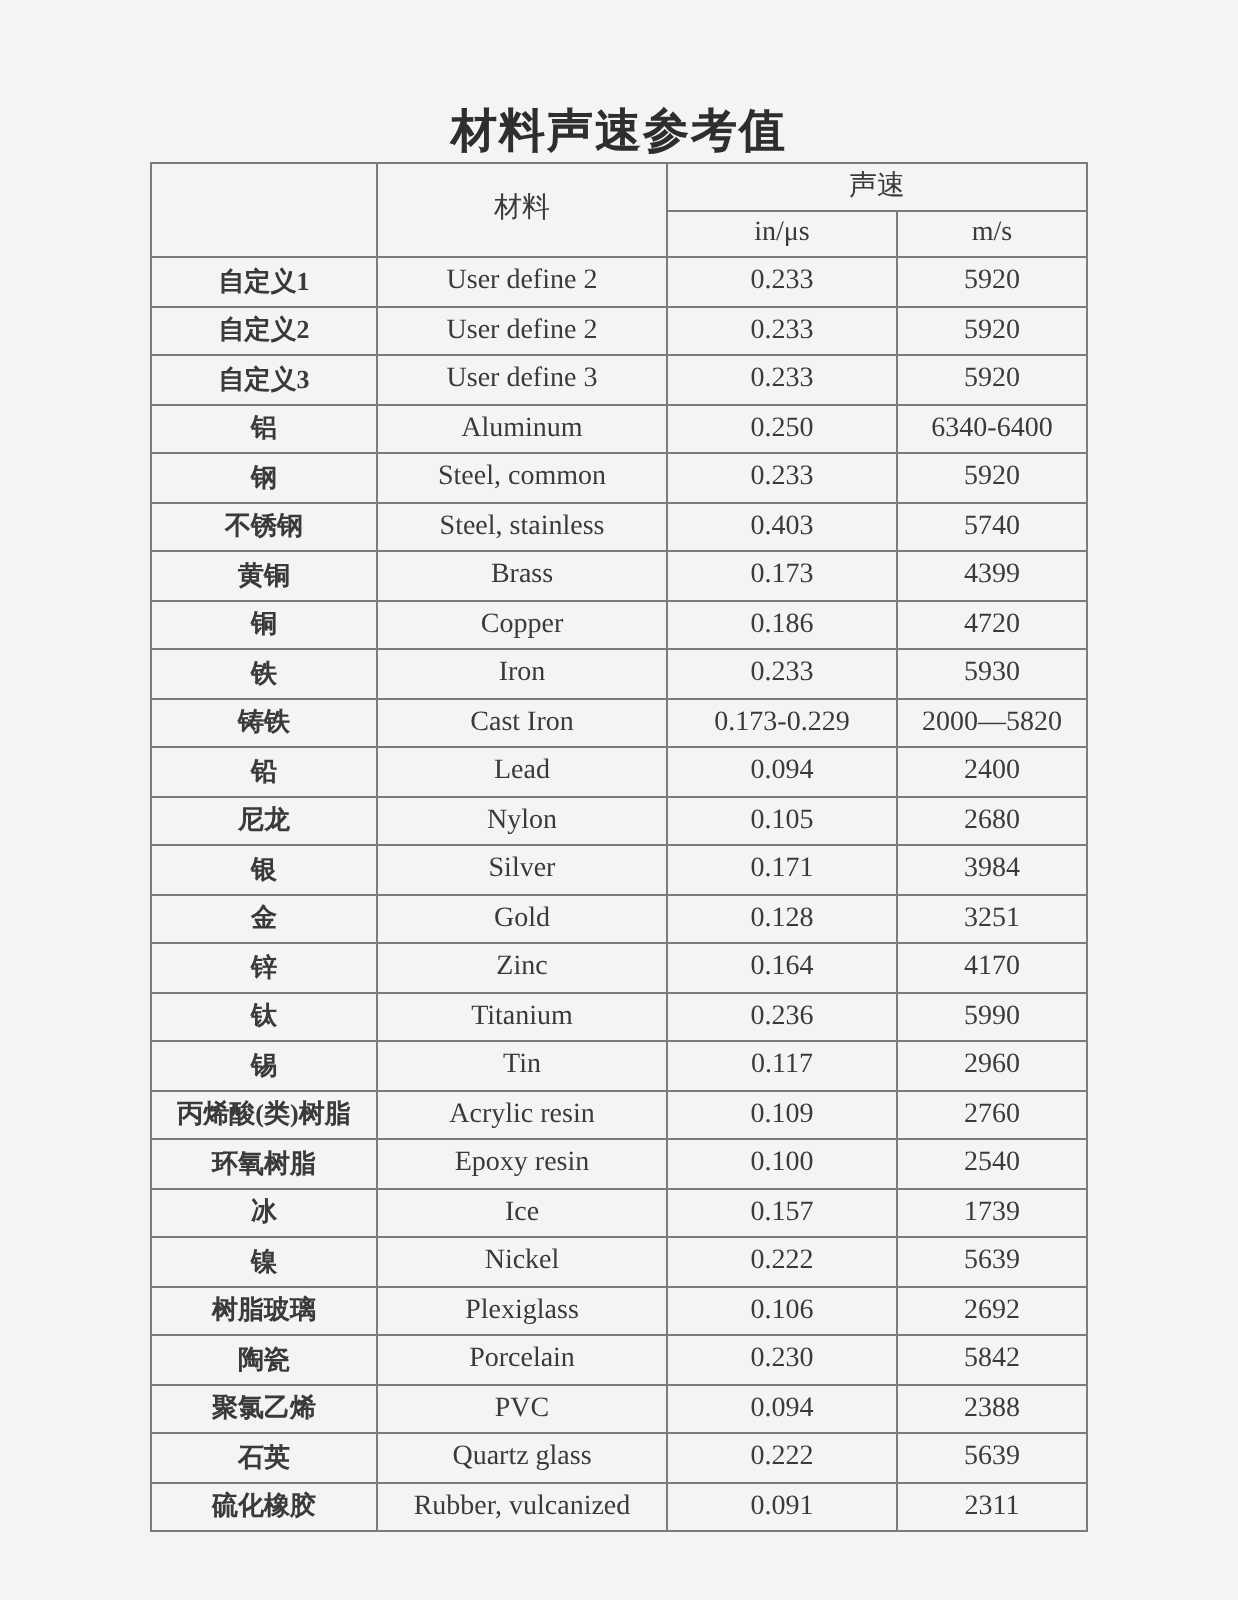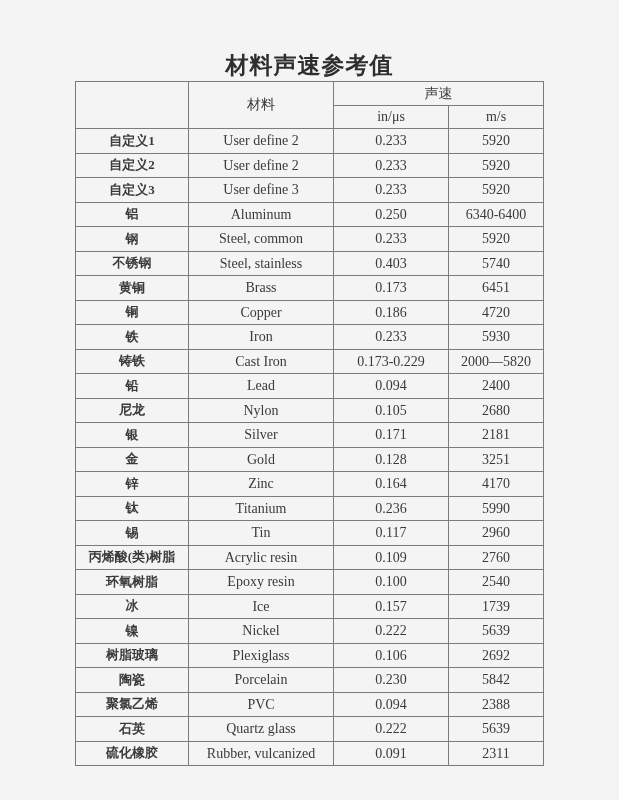--- a/index.html
+++ b/index.html
@@ -122,21 +122,21 @@
         <tr>
           <td class="cn">不锈钢</td>
           <td>Steel, stainless</td>
           <td>0.403</td>
           <td>5740</td>
         </tr>
         <tr>
           <td class="cn">黄铜</td>
           <td>Brass</td>
           <td>0.173</td>
-          <td>6451</td>
+          <td>4399</td>
         </tr>
         <tr>
           <td class="cn">铜</td>
           <td>Copper</td>
           <td>0.186</td>
           <td>4720</td>
         </tr>
         <tr>
           <td class="cn">铁</td>
           <td>Iron</td>
@@ -158,21 +158,21 @@
         <tr>
           <td class="cn">尼龙</td>
           <td>Nylon</td>
           <td>0.105</td>
           <td>2680</td>
         </tr>
         <tr>
           <td class="cn">银</td>
           <td>Silver</td>
           <td>0.171</td>
-          <td>2181</td>
+          <td>3984</td>
         </tr>
         <tr>
           <td class="cn">金</td>
           <td>Gold</td>
           <td>0.128</td>
           <td>3251</td>
         </tr>
         <tr>
           <td class="cn">锌</td>
           <td>Zinc</td>

